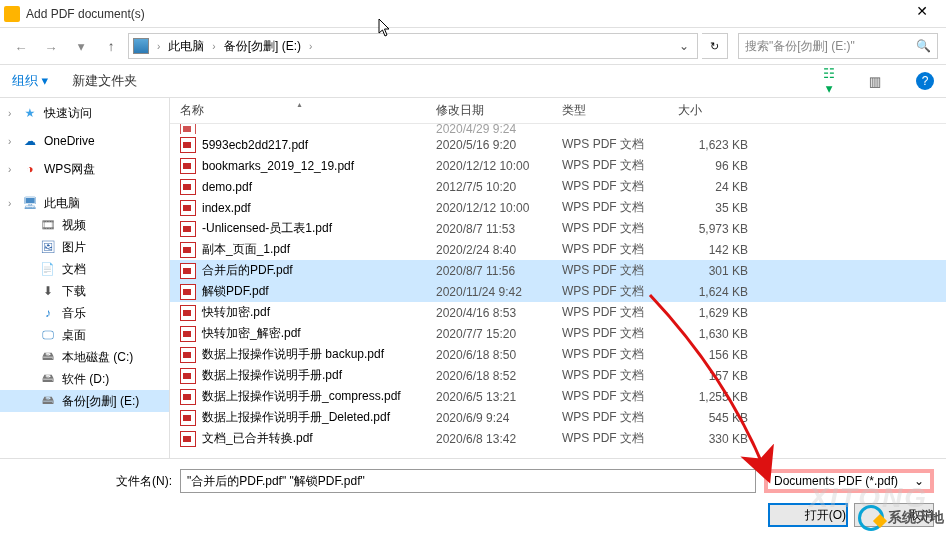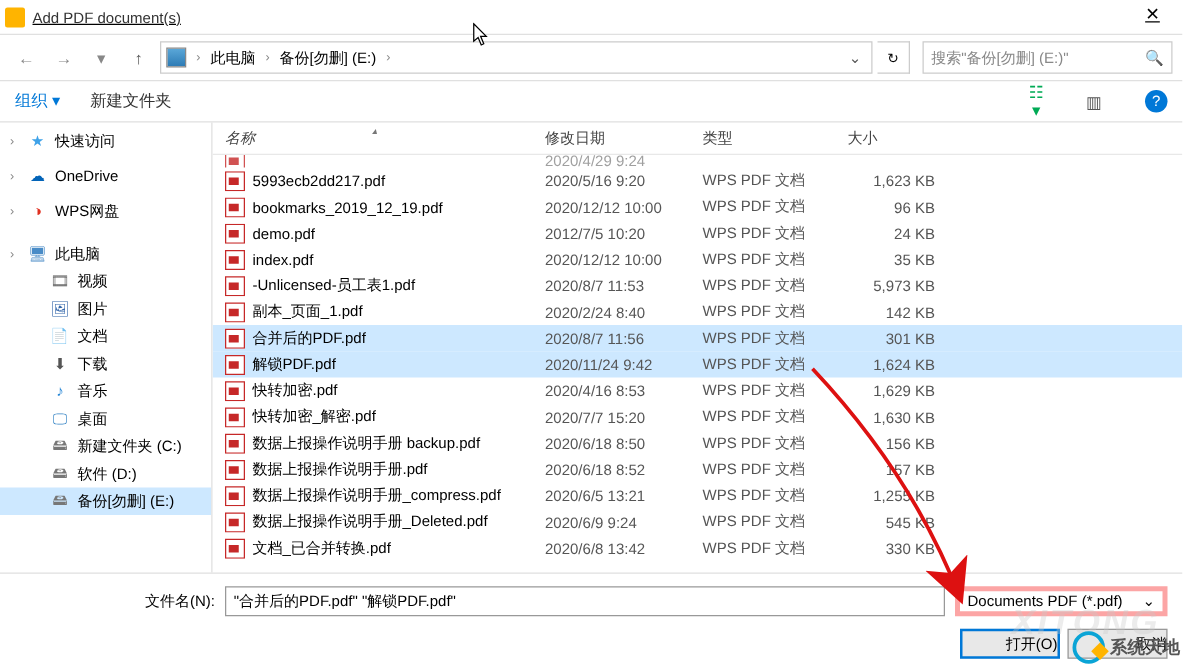--- a/index.html
+++ b/index.html
@@ -1,18 +1,18 @@
 <!DOCTYPE html>
 <html><head>
 <meta charset="utf-8">
 <style>
 * { box-sizing: border-box; margin: 0; padding: 0; font-family: "Microsoft YaHei", "Segoe UI", sans-serif; }
 body { background: #fff; width: 946px; height: 533px; overflow: hidden; position: relative; }
 
-.titlebar { height: 28px; display: flex; align-items: center; padding: 0 4px; border-bottom: 1px solid #e0e0e0; text-decoration: underline; }
+.titlebar { height: 28px; display: flex; align-items: center; padding: 0 4px; border-bottom: 1px solid #e0e0e0; }
 .titlebar .app-icon { width: 16px; height: 16px; background: #ffb400; border-radius: 2px; margin-right: 6px; }
 .titlebar .title { font-size: 12px; color: #333; flex: 1; }
 .titlebar .close { width: 40px; height: 28px; text-align: center; line-height: 22px; font-size: 14px; cursor: pointer; }
 
 .cursor-arrow { position: absolute; left: 378px; top: 18px; pointer-events: none; }
 
 .navbar { height: 36px; display: flex; align-items: center; padding: 4px 8px; gap: 4px; }
 .nav-btn { width: 26px; height: 26px; border: none; background: transparent; display: flex; align-items: center; justify-content: center; color: #888; cursor: pointer; }
 .nav-btn.active { color: #555; }
 .crumb-bar { flex: 1; height: 26px; border: 1px solid #ccc; display: flex; align-items: center; padding: 0 4px; gap: 2px; font-size: 12px; }
@@ -48,21 +48,21 @@
 .i-pic { color: #36a; }
 .i-doc { color: #555; }
 .i-down { color: #555; }
 .i-music { color: #2a88d6; }
 .i-desk { color: #3a87c6; }
 .i-disk { color: #777; }
 
 .file-area { flex: 1; display: flex; flex-direction: column; overflow: hidden; }
 .headers { display: flex; height: 26px; border-bottom: 1px solid #e8e8e8; font-size: 12px; color: #444; align-items: center; }
 .headers > div { padding-left: 10px; border-right: 1px solid transparent; }
-.c-name { width: 256px; position: relative; font-style: italic; }
+.c-name { width: 256px; position: relative; }
 .c-date { width: 126px; }
 .c-type { width: 116px; }
 .c-size { width: 96px; text-align: left; }
 .sort-ind { position: absolute; left: 50%; top: -2px; font-size: 8px; color: #777; }
 
 .files { flex: 1; overflow-y: auto; font-size: 12px; }
 .file-row { display: flex; height: 21px; align-items: center; }
 .file-row.sel { background: #cde8ff; }
 .file-row .fname { width: 256px; display: flex; align-items: center; gap: 6px; padding-left: 10px; white-space: nowrap; overflow: hidden; }
 .file-row .fdate { width: 126px; padding-left: 10px; color: #555; }
@@ -178,21 +178,21 @@
       <div class="side-item indent">
         <span class="si-icon i-music">♪</span>
         <span>音乐</span>
       </div>
       <div class="side-item indent">
         <span class="si-icon i-desk">🖵</span>
         <span>桌面</span>
       </div>
       <div class="side-item indent">
         <span class="si-icon i-disk">🖴</span>
-        <span>新建文件夹 (C:)</span>
+        <span>本地磁盘 (C:)</span>
       </div>
       <div class="side-item indent">
         <span class="si-icon i-disk">🖴</span>
         <span>软件 (D:)</span>
       </div>
       <div class="side-item indent sel">
         <span class="si-icon i-disk">🖴</span>
         <span>备份[勿删] (E:)</span>
       </div>
     </div>

